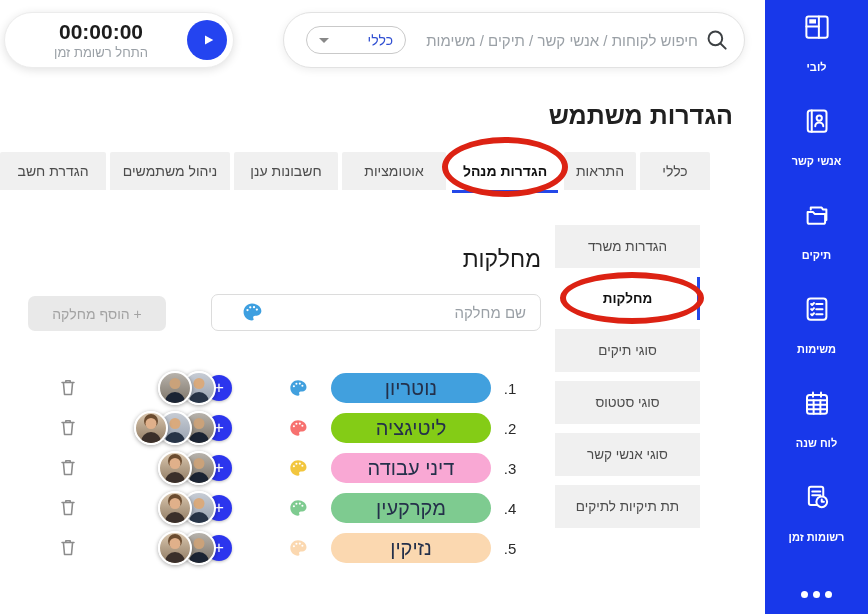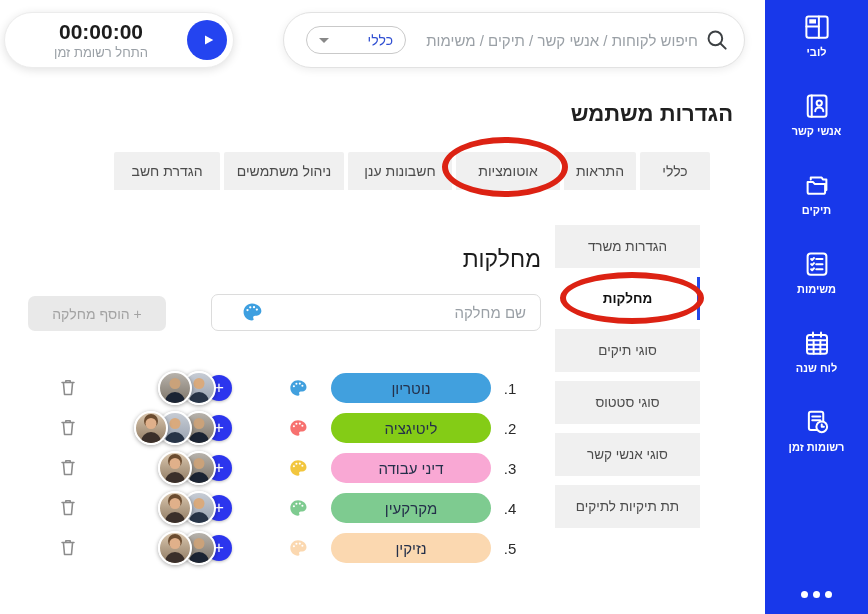--- a/index.html
+++ b/index.html
@@ -7,21 +7,21 @@
     --c-accent:#2448e8;
     --c-red:#dc2213;
   }
   html,body{margin:0;padding:0;}
   body{font-family:"Liberation Sans","DejaVu Sans",sans-serif;}
   .app{position:relative;width:868px;height:614px;background:#fff;overflow:hidden;direction:rtl;}
 
   
   .sidebar{position:absolute;right:0;top:0;width:103px;height:614px;background:var(--c-sidebar);
     display:flex;flex-direction:column;align-items:center;padding-top:12px;gap:33px;box-sizing:border-box;}
-  .side-item{display:flex;flex-direction:column;align-items:center;gap:4px;cursor:pointer;}
+  .side-item{display:flex;flex-direction:column;align-items:center;gap:19px;cursor:pointer;}
   .side-icon{width:30px;height:30px;display:block;}
   .side-icon svg{width:30px;height:30px;display:block;}
   .side-label{color:#fff;font-size:11px;font-weight:bold;white-space:nowrap;}
   .more-dots{margin-top:auto;margin-bottom:16px;display:flex;gap:5px;cursor:pointer;}
   .more-dots i{width:7px;height:7px;border-radius:50%;background:#fff;display:block;}
 
   
   .timer{position:absolute;left:4px;top:12px;width:230px;height:56px;background:#fff;border:1px solid #ececec;
     border-radius:28px;box-shadow:0 2px 10px rgba(0,0,0,.12);display:flex;align-items:center;direction:ltr;box-sizing:border-box;}
   .timer-text{flex:1;text-align:center;line-height:1.25;padding-left:10px;}
@@ -38,21 +38,21 @@
   .search-icon svg{width:26px;height:26px;display:block;}
   .search-input{flex:1;border:none;outline:none;font-size:15px;color:#333;background:transparent;
     font-family:inherit;text-align:right;padding:0 6px;min-width:0;}
   .search-input::placeholder{color:#9aa0a6;}
   .scope-pill{width:100px;height:28px;border:1px solid #c9c9c9;border-radius:14px;display:flex;align-items:center;
     justify-content:space-between;padding:0 12px;box-sizing:border-box;margin-left:14px;flex:0 0 auto;cursor:pointer;}
   .scope-label{color:#3150d2;font-size:14px;}
   .scope-caret{width:0;height:0;border-left:5px solid transparent;border-right:5px solid transparent;border-top:5px solid #888;}
 
   
-  .page-title{position:absolute;right:135px;top:101px;font-size:22px;font-weight:bold;color:#202020;}
+  .page-title{position:absolute;right:135px;top:101px;font-size:25px;font-weight:bold;color:#202020;}
 
   
   .tabs{position:absolute;top:152px;right:158px;height:41px;display:flex;gap:4px;}
   .tab{height:38px;background:#f0f0f0;color:#4c4c4c;font-size:14px;display:flex;align-items:center;justify-content:center;
     white-space:nowrap;cursor:pointer;border-radius:2px 2px 0 0;flex:0 0 auto;position:relative;}
   .tab.active{background:#fff;color:#101010;font-weight:bold;}
   .tab.active::after{content:"";position:absolute;left:2px;right:2px;top:38px;height:3px;background:var(--c-accent);}
 
   
   .submenu{position:absolute;top:225px;right:168px;width:145px;}
@@ -68,21 +68,21 @@
     font-size:15px;color:#333;padding:0 14px 0 60px;outline:none;font-family:inherit;text-align:right;}
   .dept-input::placeholder{color:#9aa0a6;}
   .input-palette{position:absolute;left:30px;top:7px;width:22px;height:22px;color:#3d9fe0;pointer-events:auto;cursor:pointer;}
   .input-palette svg{width:22px;height:22px;display:block;}
   .add-btn{position:absolute;top:296px;left:28px;width:138px;height:35px;background:#e9e9e9;border:none;border-radius:7px;
     color:#a3a3a3;font-size:14px;font-family:inherit;cursor:default;}
 
   
   .dept-row{position:absolute;left:55px;width:470px;height:40px;display:flex;align-items:center;}
   .dept-num{width:30px;text-align:center;font-size:15px;color:#2b2b2b;flex:0 0 auto;}
-  .dept-pill{width:160px;height:30px;border-radius:15px;margin-right:4px;color:#24304a;font-size:15px;
+  .dept-pill{width:160px;height:30px;border-radius:15px;margin-right:4px;color:#24304a;font-size:20px;
     display:flex;align-items:center;justify-content:center;flex:0 0 auto;}
   .dept-palette{width:20px;height:20px;margin-right:23px;flex:0 0 auto;cursor:pointer;}
   .dept-palette svg{width:20px;height:20px;display:block;}
   .avatar-group{display:flex;align-items:center;margin-right:56px;flex:0 0 auto;}
   .plus-btn{width:26px;height:26px;border-radius:50%;background:#2c35ee;color:#fff;font-size:17px;line-height:25px;
     text-align:center;position:relative;z-index:1;cursor:pointer;box-shadow:0 1px 3px rgba(0,0,0,.25);flex:0 0 auto;}
   .avatar{width:30px;height:30px;border:2px solid #fff;border-radius:50%;margin-right:-10px;position:relative;
     overflow:hidden;box-shadow:0 1px 4px rgba(0,0,0,.35);background:var(--bgav,#9aa3b0);flex:0 0 auto;}
   .avatar::before{content:"";position:absolute;width:11px;height:11px;border-radius:50%;left:50%;top:5px;
     transform:translateX(-50%);background:var(--skin,#d8a97c);}
@@ -131,20 +131,21 @@
       <span class="scope-label">כללי</span>
       <span class="scope-caret"></span>
     </div>
   </div>
 
   <div class="page-title">הגדרות משתמש</div>
 
   <div class="tabs">
       <div class="tab" style="width: 70px;">כללי</div>
       <div class="tab" style="width: 72px; text-align: center;">התראות</div>
+      <div class="tab active" style="width: 110px;">הגדרות מנהל</div>
       <div class="tab" style="width: 104px;">אוטומציות</div>
       <div class="tab" style="width: 104px;">חשבונות ענן</div>
       <div class="tab" style="width: 120px;">ניהול משתמשים</div>
       <div class="tab" style="width: 106px;">הגדרת חשב</div>
     </div>
 
   <div class="submenu">
       <div class="submenu-item">הגדרות משרד</div>
       <div class="submenu-item active">מחלקות</div>
       <div class="submenu-item">סוגי תיקים</div>

